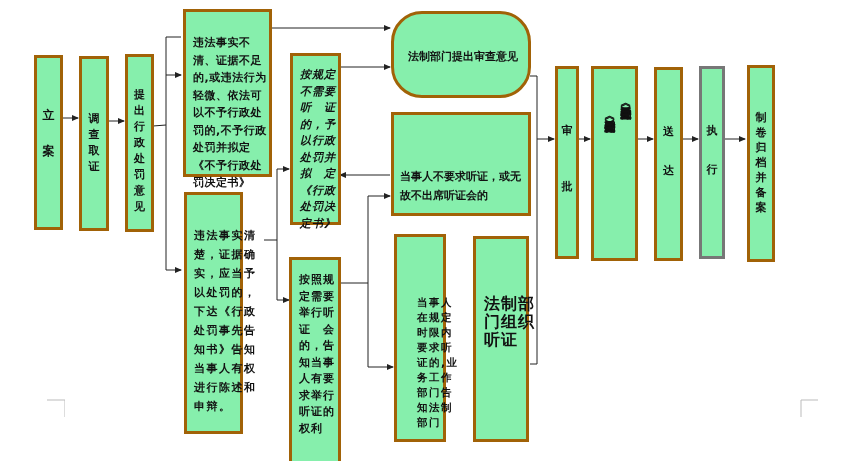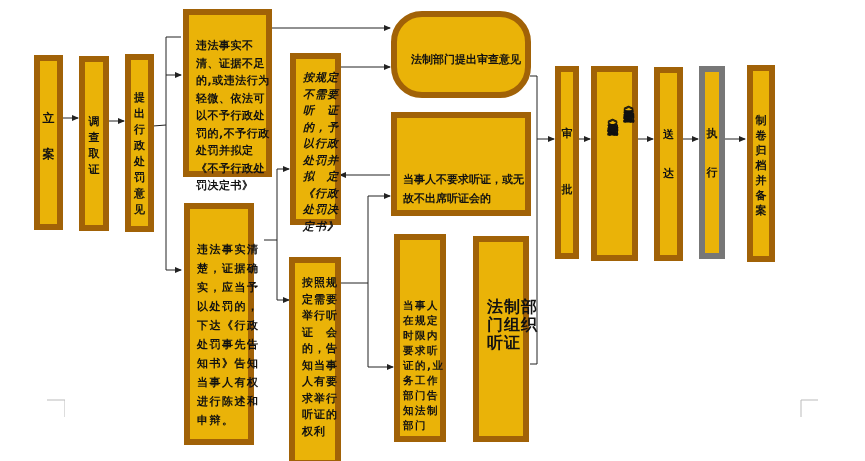--- a/index.html
+++ b/index.html
@@ -1,18 +1,18 @@
 <!DOCTYPE html>
 <html><head>
 <meta charset="utf-8">
 <style>
   html, body { margin: 0; padding: 0; background: #ffffff; }
   body { width: 865px; height: 461px; position: relative; overflow: hidden;
          font-family: "DejaVu Sans", sans-serif; color: #111; }
-  .box { position: absolute; border: 6px solid #a16207; background: #eab308; box-sizing: border-box; }
+  .box { position: absolute; border: 3px solid #a16207; background: #86efac; box-sizing: border-box; }
   .vtext { position: absolute; left: 0; right: 0; text-align: center; font-size: 12px; font-weight: bold; line-height: 18px; }
   .ptext { position: absolute; font-size: 11px; font-weight: bold; line-height: 17.5px; letter-spacing: 0.5px; }
   .vcol { writing-mode: vertical-rl; text-orientation: upright; font-size: 11px; font-weight: bold; letter-spacing: 0px; line-height: 14px; position: absolute; }
   svg.lines { position: absolute; left: 0; top: 0; }
   .corner { position: absolute; width: 18px; height: 18px; }
 </style>
 </head>
 <body>
 
 <svg class="lines" width="865" height="461">
@@ -95,21 +95,21 @@
 不需要
 听　证
 的，予
 以行政
 处罚并
 拟　定
 《行政
 处罚决
 定书》</div>
 </div>
-<div class="box" style="left:184px;top:203px;width:70px;height:242px;">
+<div class="box" style="left:184px;top:192px;width:59px;height:242px;">
   <div class="ptext" style="left:7px;top:31px;width:70px;letter-spacing:1.5px;line-height:19px;">违法事实清楚，证据确实，应当予以处罚的，下达《行政处罚事先告知书》告知当事人有权进行陈述和申辩。</div>
 </div>
 <div class="box" style="left:289px;top:233px;width:52px;height:209px;margin-top:24px;">
   <div class="ptext" style="left:7px;top:12px;white-space:pre;font-size:11px;line-height:16.5px;letter-spacing:1px;">按照规
 定需要
 举行听
 证　会
 的，告
 知当事
 人有要
@@ -118,21 +118,21 @@
 权利</div>
 </div>
 
 <div class="box" style="left:391px;top:11px;width:140px;height:87px;border-radius:31px;">
   <div class="ptext" style="left:14px;top:34px;width:118px;letter-spacing:0;">法制部门提出审查意见</div>
 </div>
 <div class="box" style="left:391px;top:112px;width:140px;height:104px;">
   <div class="ptext" style="left:6px;top:52px;width:130px;letter-spacing:0;line-height:19px;">当事人不要求听证，或无故不出席听证会的</div>
 </div>
 <div class="box" style="left:394px;top:234px;width:52px;height:208px;">
-  <div class="ptext" style="left:3px;top:58px;width:46px;font-size:10.5px;line-height:15px;letter-spacing:1.5px;">当事人在规定时限内要求听证的,业务工作部门告知法制部门</div>
+  <div class="ptext" style="left:20px;top:58px;width:46px;font-size:10.5px;line-height:15px;letter-spacing:1.5px;">当事人在规定时限内要求听证的,业务工作部门告知法制部门</div>
 </div>
 <div class="box" style="left:473px;top:236px;width:56px;height:206px;">
   <div class="ptext" style="left:8px;top:56px;white-space:pre;font-size:16px;line-height:18px;letter-spacing:1px;">法制部
 门组织
 听证</div>
 </div>
 
 <div class="box" style="left:555px;top:66px;width:24px;height:193px;">
   <div class="vtext" style="top:55px;white-space:pre;font-size:11px;line-height:14px;">审
 

